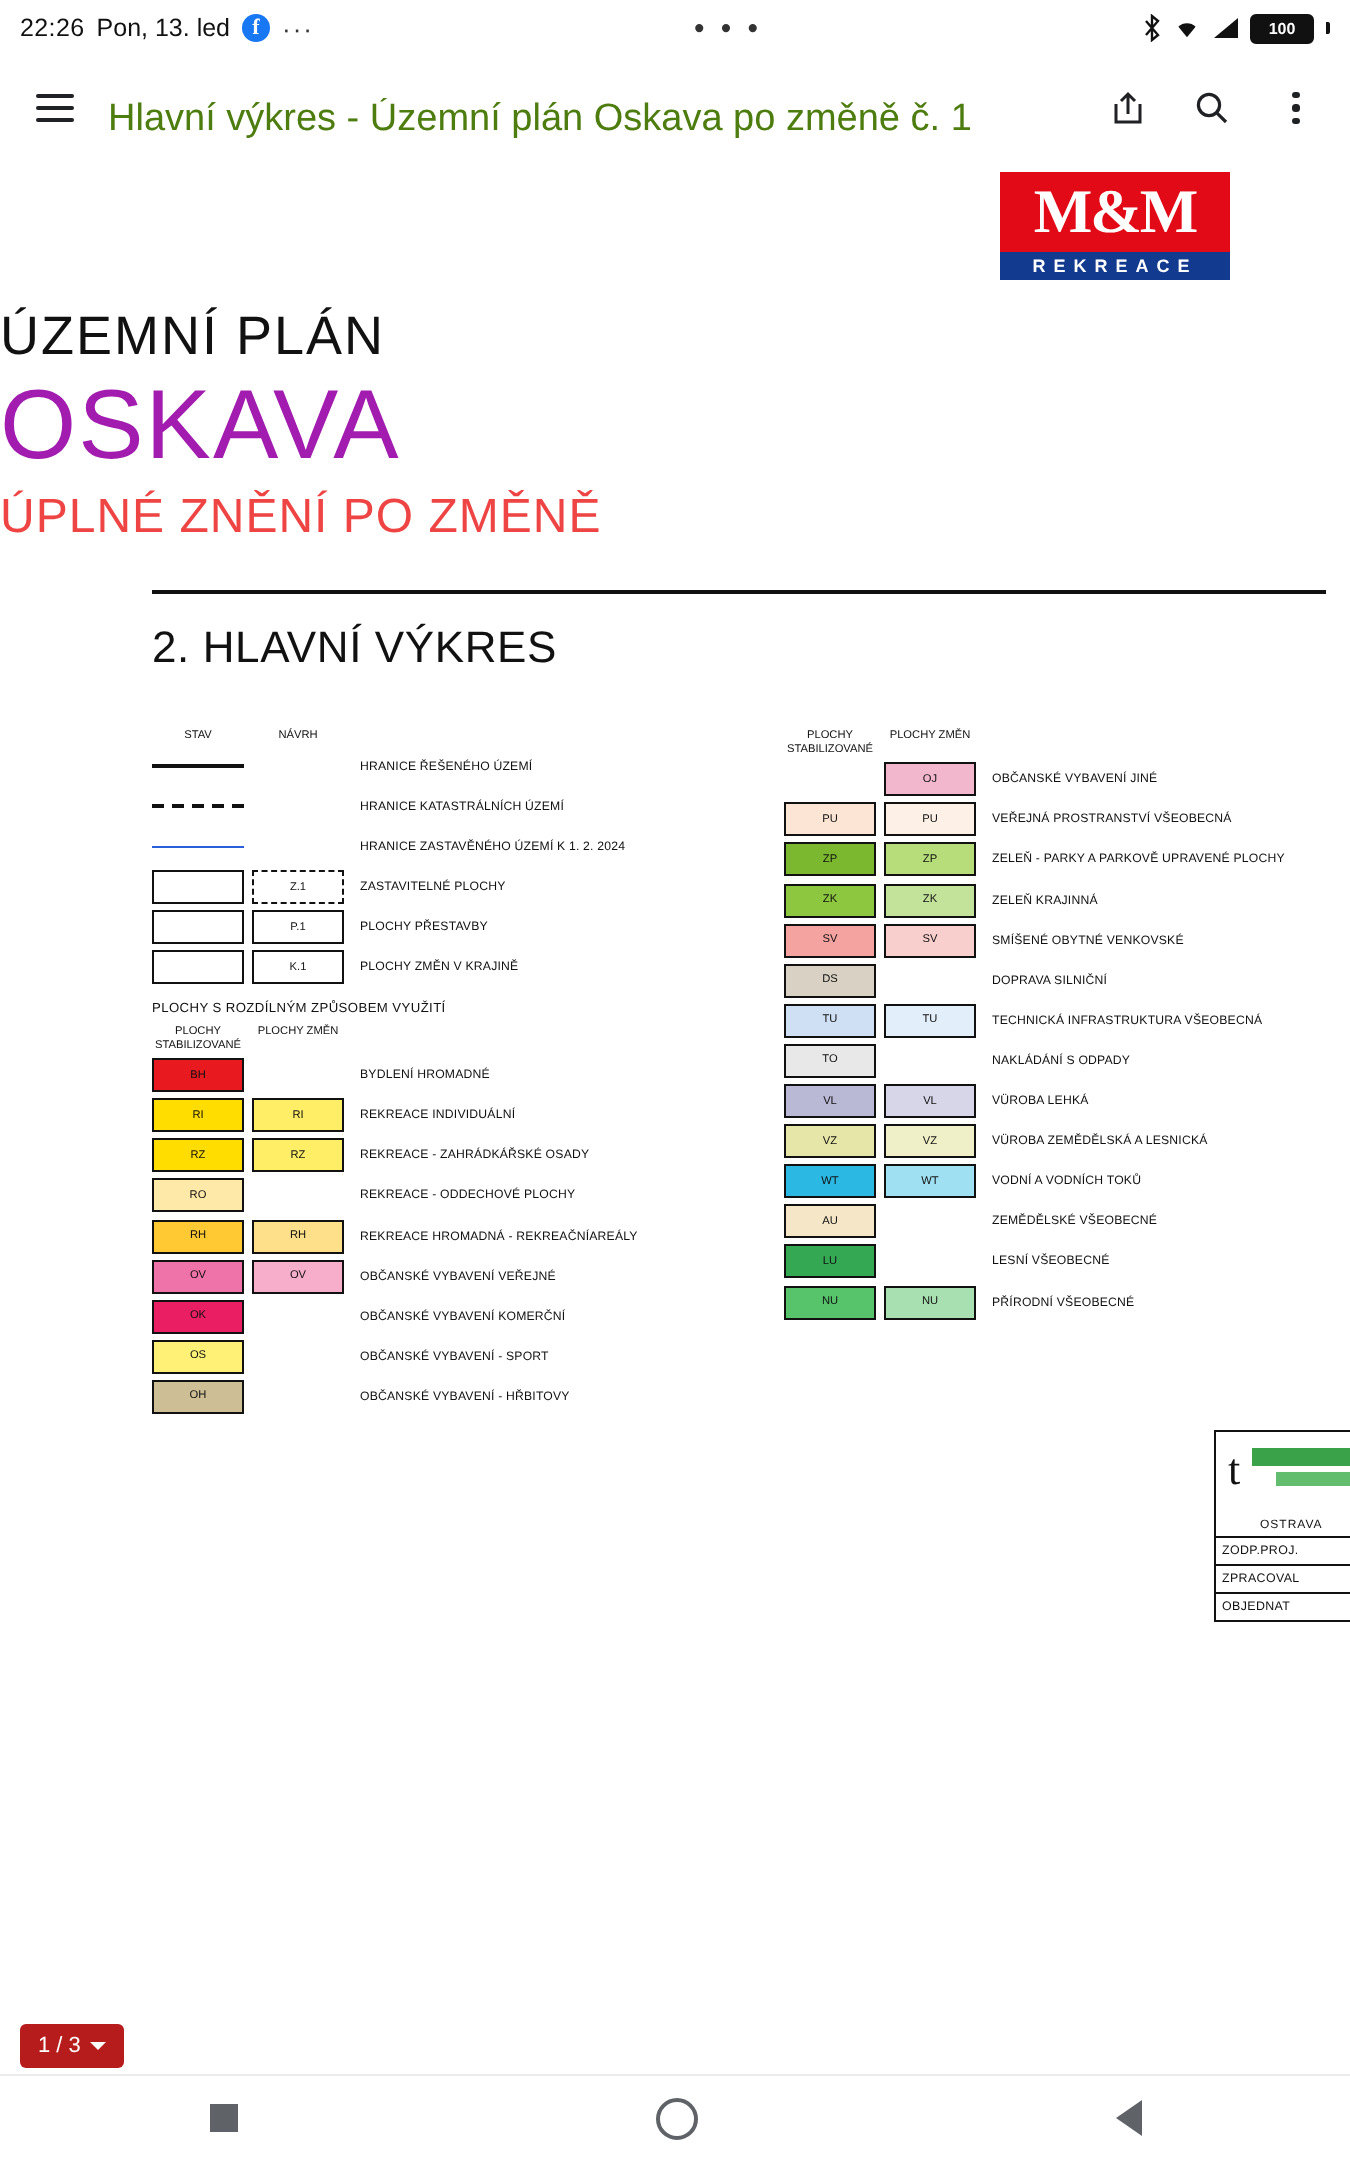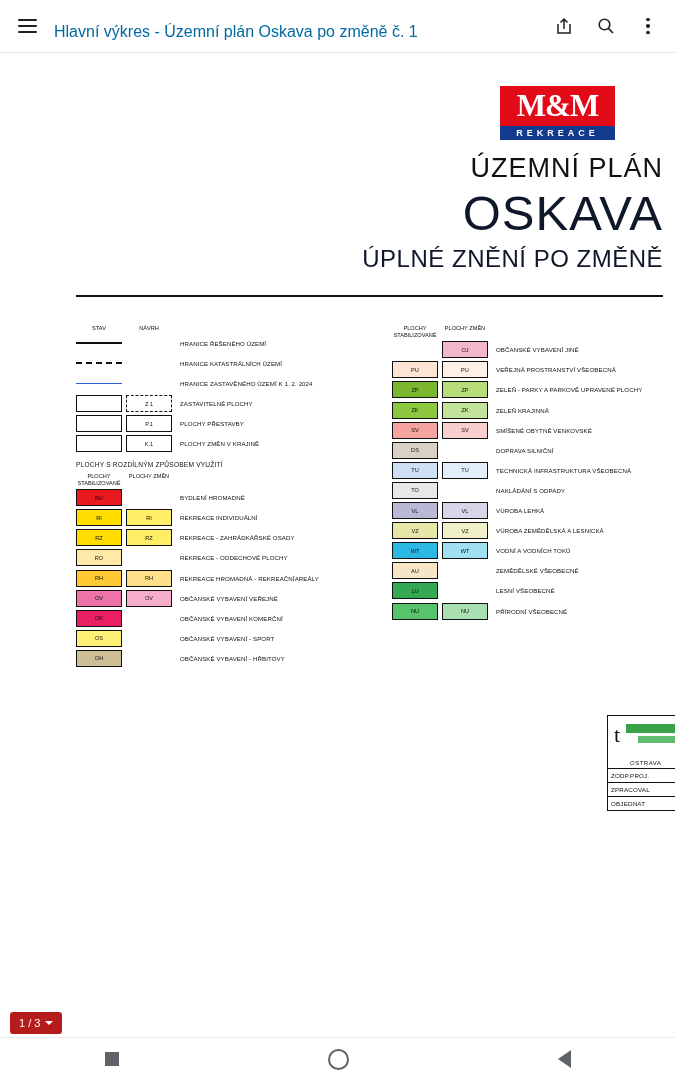--- a/index.html
+++ b/index.html
@@ -42,21 +42,21 @@
   .iconbtn{
     width:38px;height:38px;display:flex;align-items:center;justify-content:center;
     border-radius:50%;flex:0 0 auto;cursor:pointer;
   }
   .hamb{width:19px;height:14px;position:relative;}
   .hamb span{position:absolute;left:0;right:0;height:2px;background:#202124;border-radius:1px;}
   .hamb span:nth-child(1){top:0;}
   .hamb span:nth-child(2){top:6px;}
   .hamb span:nth-child(3){top:12px;}
   .app-title{
-    flex:1;min-width:0;font-size:16px;color:#0369a1;
+    flex:1;min-width:0;font-size:19px;color:#4d7c0f;
     white-space:nowrap;overflow:hidden;padding-left:4px;margin-top:12px;
   }
   .dots-vert{display:flex;flex-direction:column;gap:3px;align-items:center;}
   .dots-vert i{width:3.5px;height:3.5px;background:#202124;border-radius:50%;display:block;}
 
   
   .docarea{position:absolute;left:0;top:80px;right:0;bottom:0;background:#fff;overflow:hidden;}
   .page{position:absolute;left:0;top:25px;width:675px;background:#fff;}
 
   .mm-logo{
@@ -66,24 +66,24 @@
   .mm-top{
     width:115px;height:40px;background:#e20a17;color:#fff;display:flex;align-items:center;justify-content:center;
     font-family:"Liberation Serif",serif;font-weight:bold;font-size:31px;letter-spacing:-1px;position:relative;
   }
   .mm-top .mid{color:#fff;}
   .mm-bot{
     width:115px;height:14px;background:#123a8f;color:#fff;font-size:9px;letter-spacing:4px;
     display:flex;align-items:center;justify-content:center;font-weight:bold;
   }
 
-  .doc-head{padding:0 12px 0 0;text-align:right;}
+  .doc-head{padding:0 12px 0 0;text-align:left;}
   .dh1{font-size:27px;color:#111;letter-spacing:1px;margin-top:48px;}
-  .dh2{font-size:49px;color:#0f172a;letter-spacing:1px;line-height:1.05;margin-top:4px;}
-  .dh3{font-size:24px;color:#0f172a;letter-spacing:.5px;margin-top:6px;}
+  .dh2{font-size:49px;color:#a21caf;letter-spacing:1px;line-height:1.05;margin-top:4px;}
+  .dh3{font-size:24px;color:#ef4444;letter-spacing:.5px;margin-top:6px;}
 
   .rule{height:2px;background:#111;margin:22px 12px 0 76px;}
   .section-title{font-size:22px;color:#111;margin:14px 0 0 76px;letter-spacing:.3px;}
 
   
   .legend{position:relative;margin-top:28px;height:420px;font-size:6.2px;color:#111;}
   .col{position:absolute;}
   .col-left{left:76px;top:0;width:300px;}
   .col-right{left:392px;top:0;width:280px;}
 
@@ -148,20 +148,42 @@
   }
   .nav-sq{width:14px;height:14px;background:#5f6368;}
   .nav-ci{width:17px;height:17px;border-radius:50%;border:2.2px solid #5f6368;}
   .nav-tr{width:0;height:0;border-top:9px solid transparent;border-bottom:9px solid transparent;border-right:13px solid #5f6368;}
 </style>
 </head>
 <body>
 
 <div class="screen">
 
+  <div class="statusbar">
+    <div class="sb-left">
+      <span class="sb-time">22:26</span>
+      <span class="sb-date">Pon, 13. led</span>
+      <span class="sb-fb">f</span>
+      <span class="sb-dots">···</span>
+    </div>
+    <div class="sb-center">• • •</div>
+    <div class="sb-right">
+      <svg class="ico" width="10" height="14" viewBox="0 0 10 14">
+        <path d="M2 3.5 L8 10.5 L5 13 L5 1 L8 3.5 L2 10.5" fill="none" stroke="#111" stroke-width="1.2"></path>
+      </svg>
+      <svg class="ico" width="15" height="12" viewBox="0 0 15 12">
+        <path d="M7.5 10.6 L3.2 5.4 A6.2 6.2 0 0 1 11.8 5.4 Z" fill="#111"></path>
+      </svg>
+      <svg class="ico" width="14" height="12" viewBox="0 0 14 12">
+        <path d="M1 11 L13 11 L13 1 Z" fill="#111"></path>
+      </svg>
+      <span class="batt">100</span>
+      <span class="batt-cap"></span>
+    </div>
+  </div>
 
   <div class="appbar">
     <div class="iconbtn">
       <div class="hamb">
           <span></span>
           <span></span>
           <span></span>
         </div>
     </div>
     <div class="app-title">Hlavní výkres - Územní plán Oskava po změně č. 1</div>
@@ -198,20 +220,21 @@
         <div class="mm-bot">REKREACE</div>
       </div>
 
       <div class="doc-head">
         <div class="dh1">ÚZEMNÍ PLÁN</div>
         <div class="dh2">OSKAVA</div>
         <div class="dh3">ÚPLNÉ ZNĚNÍ PO ZMĚNĚ</div>
       </div>
 
       <div class="rule"></div>
+      <div class="section-title">2. HLAVNÍ VÝKRES</div>
 
       <div class="legend">
 
         <div class="col col-left">
           <div class="lg-head">
             <div class="h">STAV</div>
             <div class="h">NÁVRH</div>
           </div>
 
           <div class="lrow">

